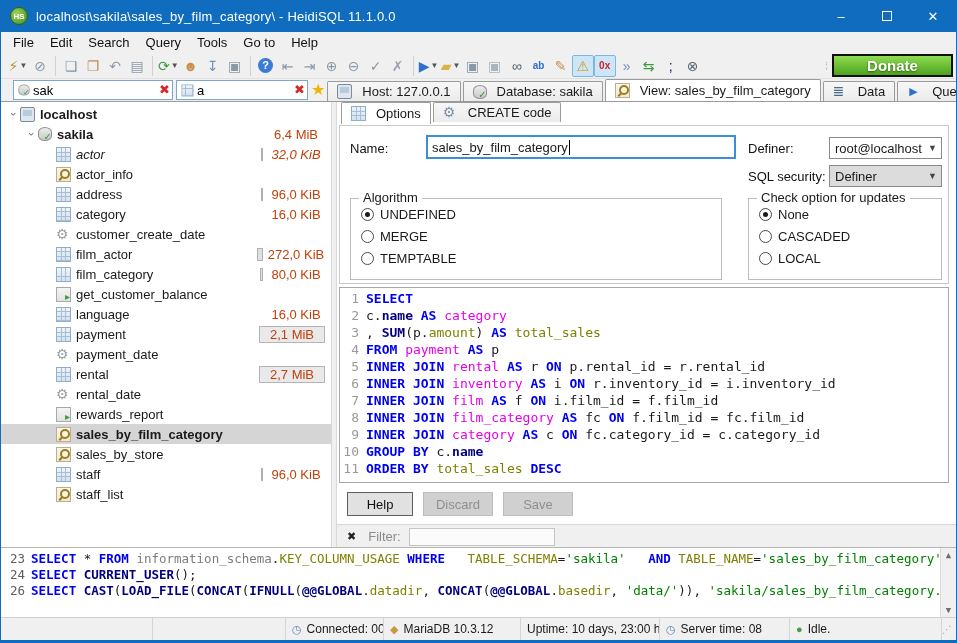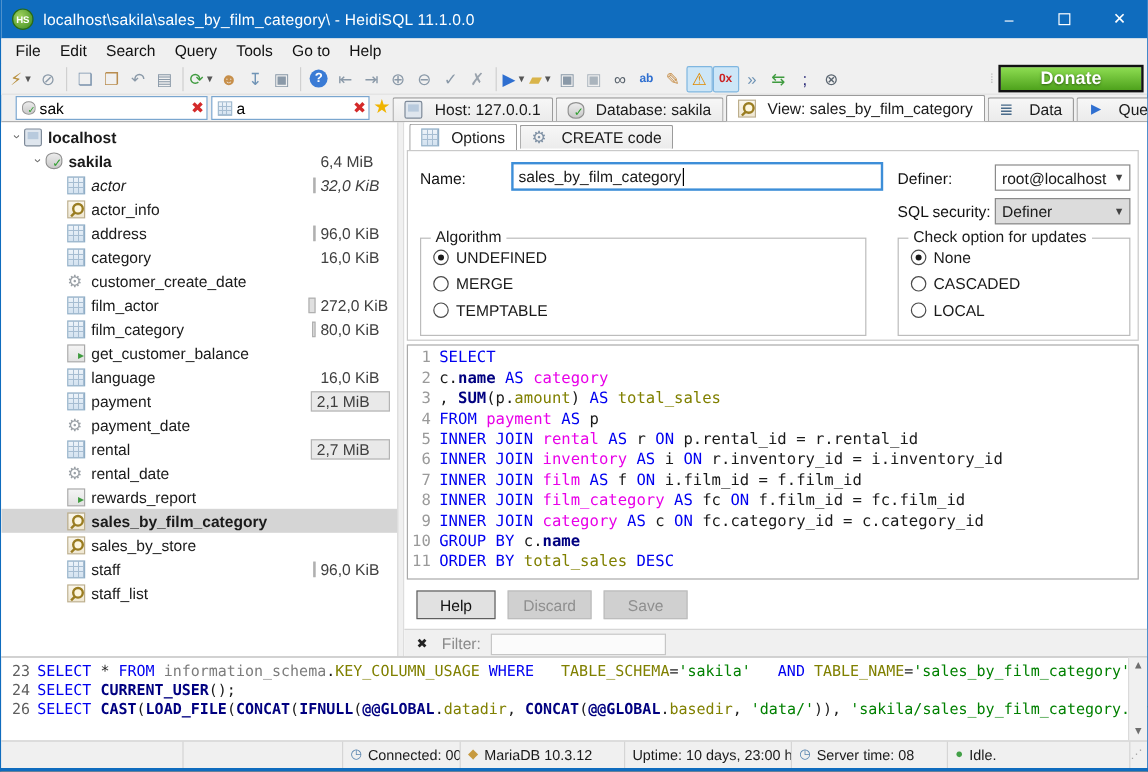--- a/index.html
+++ b/index.html
@@ -49,21 +49,21 @@
   .tabicon{font-size:12px;line-height:1;}
   
   .main{position:absolute;left:0;top:101px;width:100%;height:446px;border-top:1px solid #9b9b9b;background:#fff;display:flex;}
   .tree{width:330px;height:100%;background:#fff;overflow:hidden;padding-top:2px;}
   .splitter{width:6px;height:100%;background:#f0f0f0;border-left:1px solid #d9d9d9;border-right:1px solid #d9d9d9;}
   .tree-row{height:20px;display:flex;align-items:center;position:relative;padding-right:6px;}
   .tree-row.selected{background:#d5d5d5;}
   .tree-label{white-space:nowrap;}
   .tree-row.bold .tree-label{font-weight:bold;}
   .expander{width:13px;color:#6a6a6a;font-size:11px;display:inline-block;transform:rotate(90deg);flex:none;text-align:center;}
-  .tree-size{margin-left:auto;color:#404040;text-align:left;min-width:58px;white-space:nowrap;}
+  .tree-size{margin-left:auto;color:#c2410c;text-align:center;min-width:58px;white-space:nowrap;}
   .tree-size.boxed{background:#e9e9e9;border:1px solid #b4b4b4;padding:0 4px;min-width:66px;height:17px;line-height:15px;}
   .szbar{height:13px;background:#e0e0e0;border:1px solid #b0b0b0;margin-left:auto;flex:none;}
   .szbar + .tree-size{margin-left:4px;}
   
   .ti{width:15px;height:15px;display:inline-block;position:relative;margin-right:5px;flex:none;}
   .ti-table{border:1px solid #90aec7;background:
       repeating-linear-gradient(to right,transparent 0 3.5px,#a6bdd2 3.5px 4.5px),
       repeating-linear-gradient(to bottom,transparent 0 3.5px,#a6bdd2 3.5px 4.5px),
       linear-gradient(#eef4fa,#d3e2f0);}
   .ti-view{background:linear-gradient(#fbf7ec,#efe7d2);border:1px solid #bcae8c;}
@@ -75,39 +75,39 @@
   .ti-db{width:14px;height:14px;border-radius:50% / 38%;background:linear-gradient(#ececec,#c9c9c9);border:1px solid #909090;}
   .ti-db::after{content:"✓";color:#2f9e2f;font-weight:bold;font-size:10px;position:absolute;right:-1px;bottom:-2px;}
   .ti-server{background:#dfe6ee;border:1px solid #7e8a99;border-radius:2px;}
   .ti-server::before{content:"";position:absolute;left:2px;top:2px;right:2px;bottom:5px;background:#b8cadd;}
   .ti-data{border:none;background:none;}
   .ti-data::before{content:"≣";color:#4a6b8a;font-size:14px;line-height:15px;position:absolute;}
   .ti-query::before{content:"▶";color:#2f6fd0;font-size:11px;line-height:15px;position:absolute;left:2px;}
   .ti-gearblue::before{content:"⚙";color:#7d8fa3;font-size:14px;line-height:15px;position:absolute;}
   
   .right{flex:1;position:relative;background:#fff;height:100%;}
-  .subtabs{position:absolute;left:0;top:0;width:100%;height:23px;display:flex;align-items:center;padding-left:4px;background:#fff;}
+  .subtabs{position:absolute;left:0;top:0;width:100%;height:23px;display:flex;align-items:flex-start;padding-left:4px;background:#fff;}
   .opts-box{position:absolute;left:2px;top:23px;width:610px;height:159px;border:1px solid #c9c9c9;background:#fff;}
   .fieldlabel{position:absolute;color:#111;}
   .name-input{position:absolute;left:86px;top:9px;width:310px;height:24px;border:2px solid #3d8ed8;background:#fff;display:flex;align-items:center;padding:0 4px;}
   .caret{display:inline-block;width:1px;height:15px;background:#000;margin-left:1px;}
   .combo{position:absolute;height:22px;border:1px solid #8a8a8a;display:flex;align-items:center;padding:0 18px 0 5px;background:#fff;}
   .combo.gray{background:#dcdcdc;}
   .combo .chev{position:absolute;right:4px;font-size:9px;color:#444;}
   .groupbox{position:absolute;border:1px solid #bcbcbc;background:#fff;}
   .gtitle{position:absolute;top:-9px;left:8px;background:#fff;padding:0 4px;}
   .radio-row{position:absolute;left:10px;display:flex;align-items:center;gap:6px;}
   .rdot{width:13px;height:13px;border-radius:50%;border:1px solid #4a4a4a;background:#fff;position:relative;flex:none;}
   .rdot.sel::after{content:"";position:absolute;left:3px;top:3px;width:5px;height:5px;border-radius:50%;background:#1a1a1a;}
   
   .editor{position:absolute;left:2px;top:185px;width:610px;height:196px;border:1px solid #a9a9a9;background:#fff;
     font-family:"DejaVu Sans Mono","Liberation Mono",monospace;font-size:13px;overflow:hidden;padding-top:2px;}
   .eline{height:17px;line-height:17px;white-space:pre;display:flex;}
   .lnum{width:26px;text-align:right;color:#9a9a9a;flex:none;padding-right:7px;}
-  .tk-k{color:#0000f0;font-weight:normal;}
+  .tk-k{color:#0000f0;font-weight:bold;}
   .tk-f{color:#000080;font-weight:bold;}
   .tk-t{color:#e800e8;}
   .tk-o{color:#808000;}
   .tk-g{color:#7d7d7d;}
   .tk-s{color:#008000;}
   .tk-d{color:#1a1a1a;}
   
   .btnrow{position:absolute;left:0;top:390px;width:100%;height:24px;}
   .btn{position:absolute;height:24px;font-size:13px;display:flex;align-items:center;justify-content:center;font-family:inherit;}
   .btn.enabled{background:#e1e1e1;border:1px solid #5e5e5e;color:#111;}

